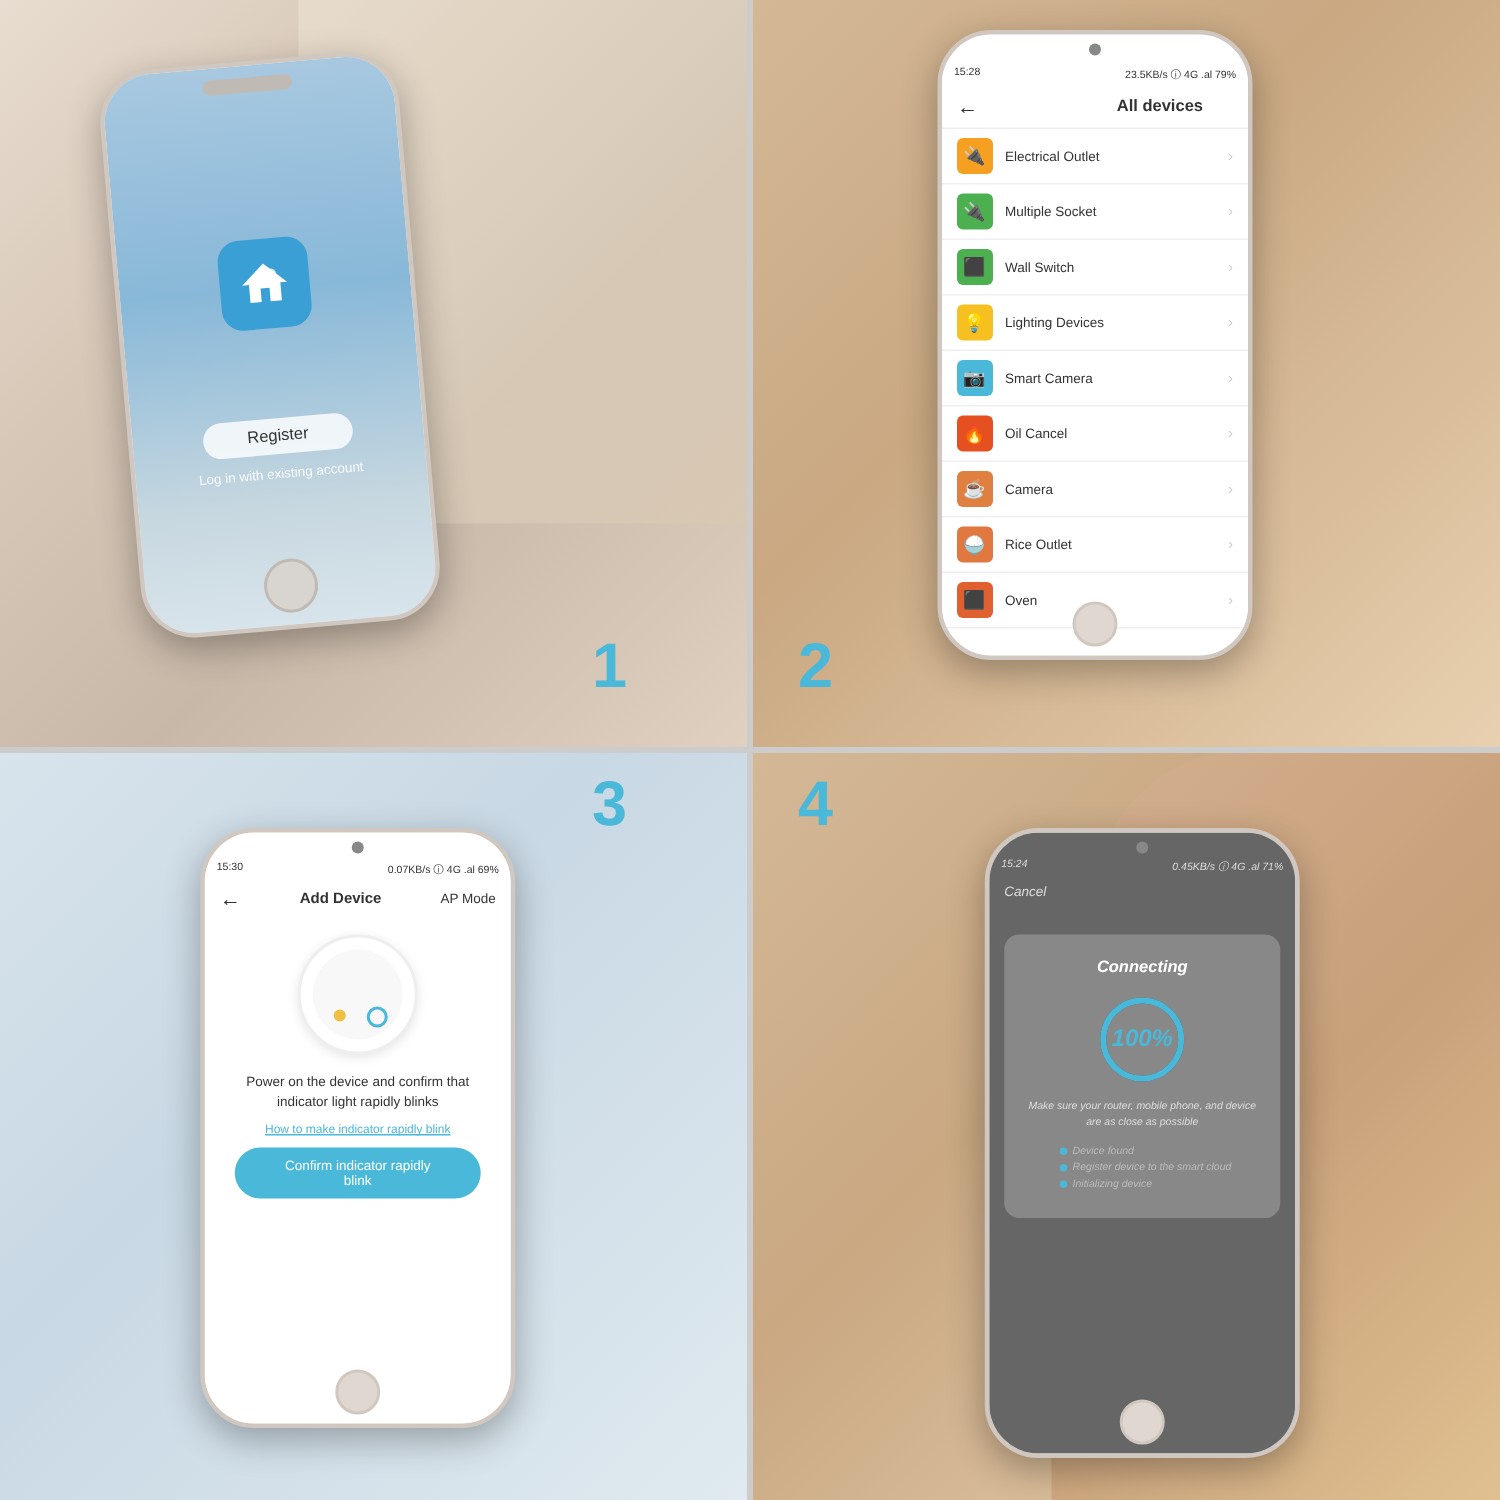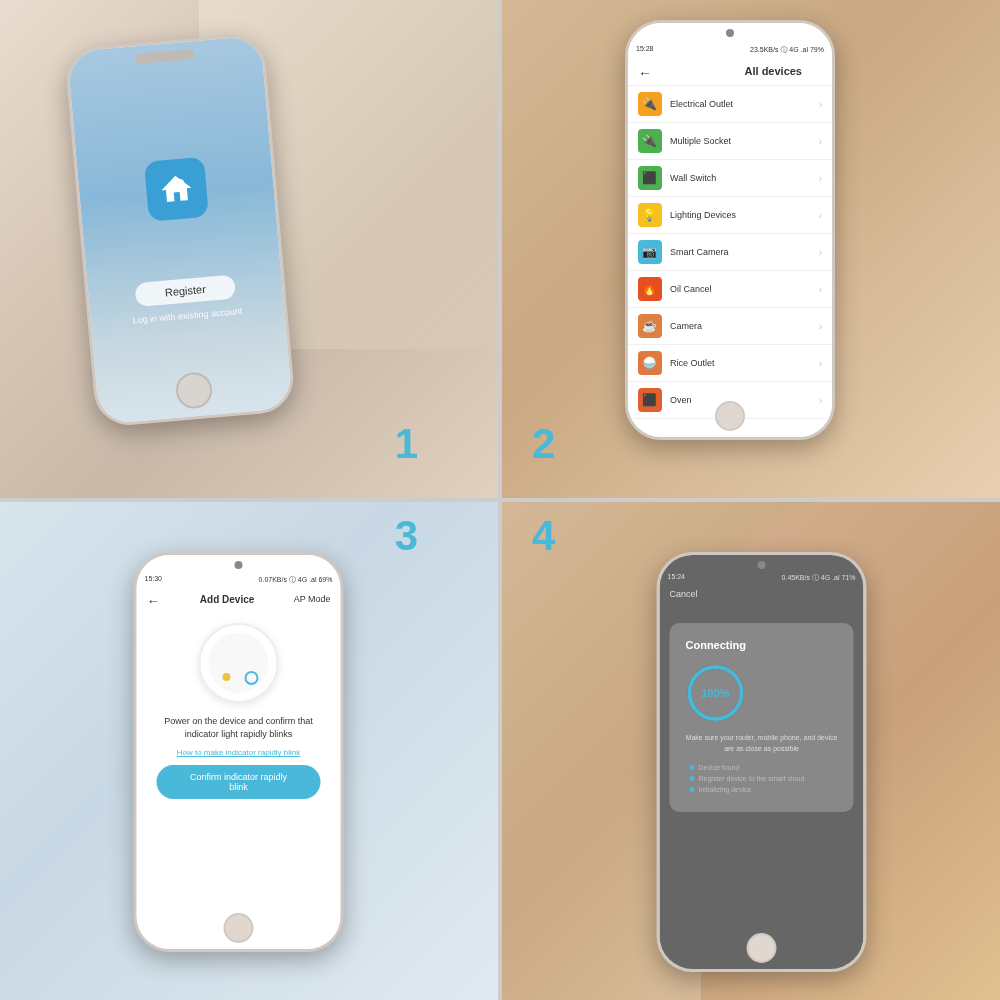--- a/index.html
+++ b/index.html
@@ -401,41 +401,42 @@
       background: #e0d8d0;
       z-index: 5;
     }
     .connecting-screen {
       width: 100%;
       height: 100%;
       background: #666;
       display: flex;
       flex-direction: column;
       padding-top: 16px;
+      font-style: italic;
     }
     .connecting-statusbar {
       display: flex;
       justify-content: space-between;
       padding: 2px 8px;
       font-size: 7px;
       color: #ddd;
     }
     .connecting-cancel {
       padding: 4px 10px;
       font-size: 9px;
       color: #ddd;
     }
     .connecting-card {
       background: #888;
       margin: 20px 10px;
       border-radius: 10px;
       padding: 16px;
       display: flex;
       flex-direction: column;
-      align-items: flex-start;
+      align-items: center;
     }
     .connecting-title {
       font-size: 11px;
       color: white;
       font-weight: bold;
       margin-bottom: 12px;
     }
     .connecting-circle {
       width: 60px;
       height: 60px;
@@ -445,21 +446,21 @@
     .connecting-circle svg {
       width: 60px;
       height: 60px;
       transform: rotate(-90deg);
     }
     .connecting-percent {
       position: absolute;
       top: 50%;
       left: 50%;
       transform: translate(-50%, -50%);
-      font-size: 11px;
+      font-size: 16px;
       font-weight: bold;
       color: #4ab8d8;
     }
     .connecting-subtitle {
       font-size: 7px;
       color: #ddd;
       text-align: center;
       line-height: 1.5;
       margin-bottom: 8px;
     }

